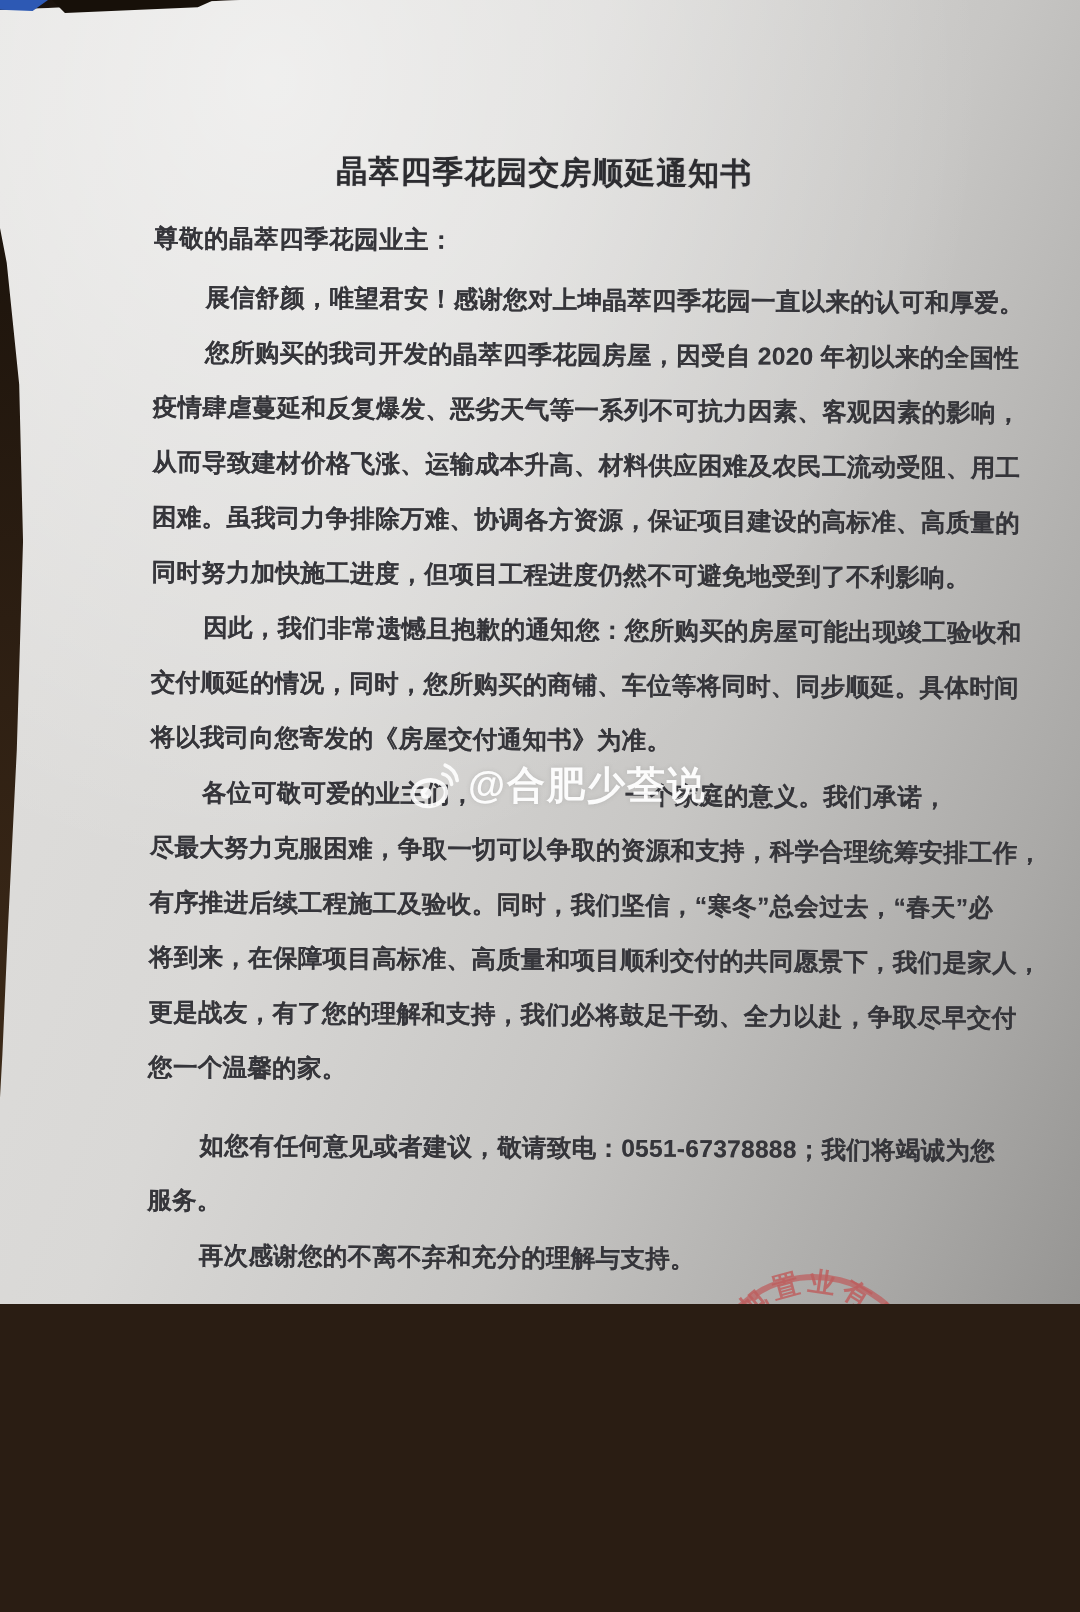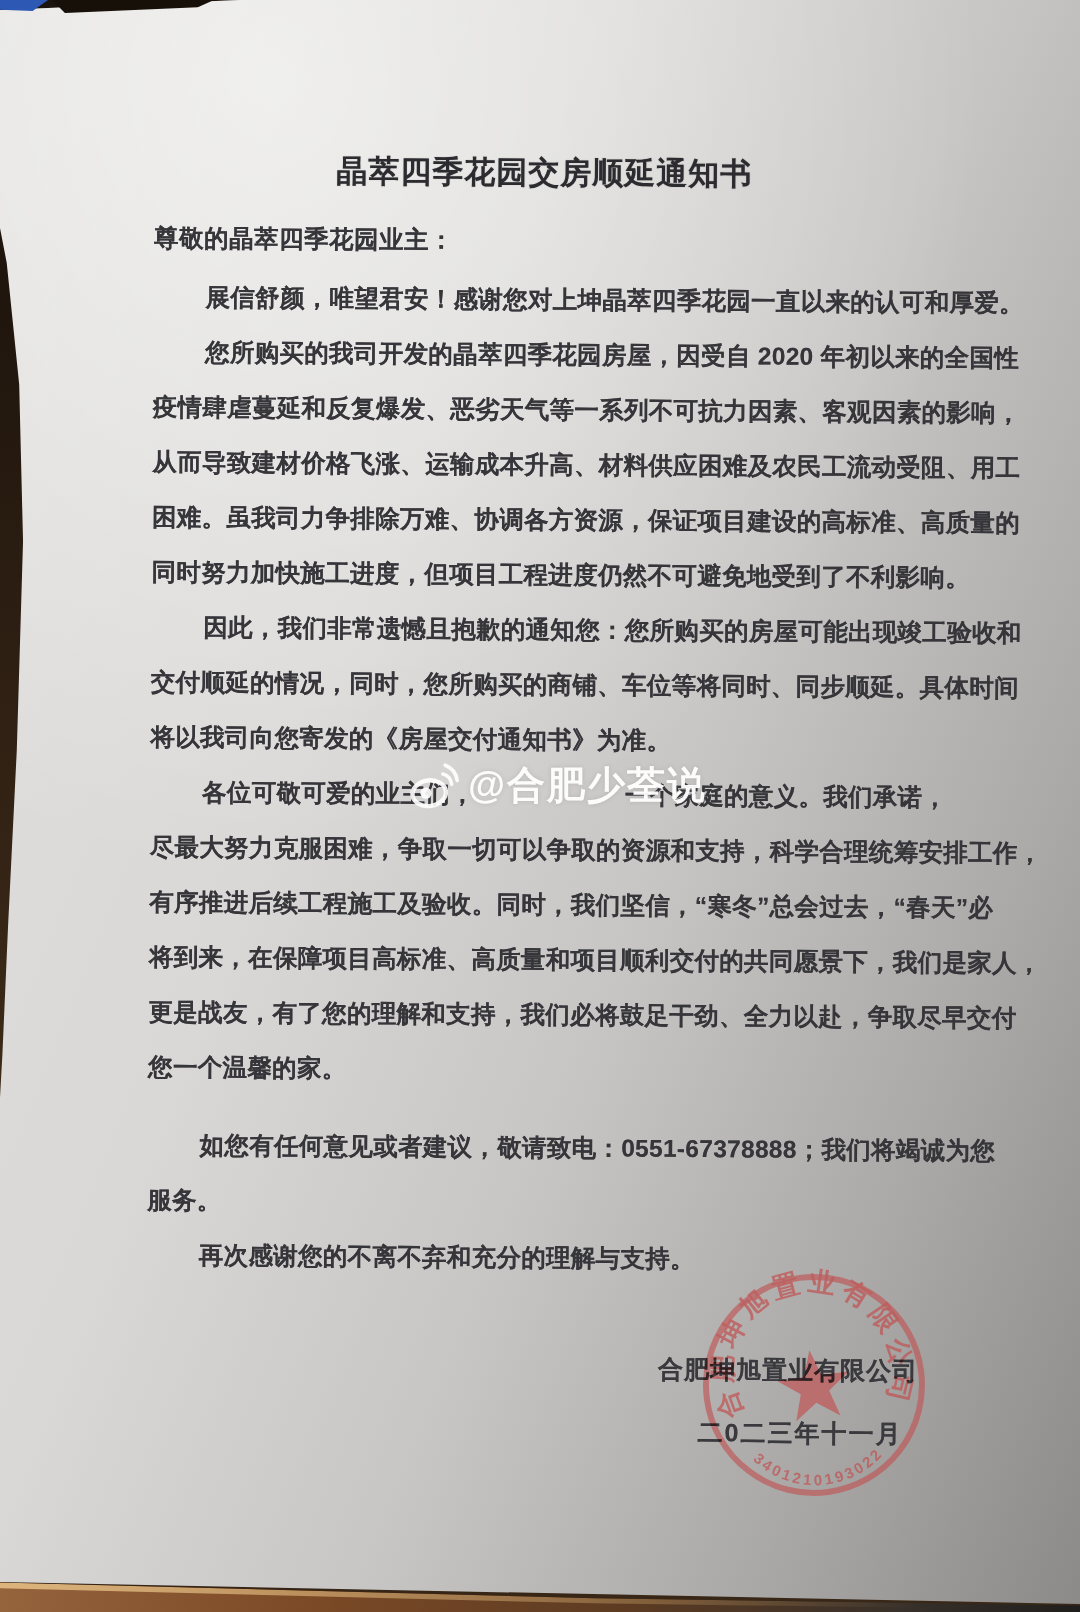--- a/index.html
+++ b/index.html
@@ -1,21 +1,21 @@
 <!DOCTYPE html>
 <html><head>
 <meta charset="utf-8">
 <style>
   html,body{margin:0;padding:0;}
   body{
     width:1080px;height:1612px;overflow:hidden;
     font-family:"Liberation Sans",sans-serif;
     background:#2a1d13;
   }
-  .photo{position:relative;width:1080px;height:1612px;overflow:hidden;
+  .photo{position:relative;width:1080px;height:1304px;overflow:hidden;
     background:linear-gradient(160deg,#1b130d 0%,#2a1d12 40%,#3a2817 100%);}
 
   
   .paper{
     position:absolute;left:0;top:0;width:1080px;height:1612px;
     background:
       radial-gradient(120% 90% at 25% 5%, rgba(255,255,255,0.55) 0%, rgba(255,255,255,0) 55%),
       linear-gradient(112deg,#e1e0de 0%,#d9d8d6 35%,#c7c6c4 58%,#aaa9a7 80%,#8b8a88 100%);
     clip-path:polygon(0 10px,240px 0,1080px 0,1080px 1604px,0 1582px);
   }

